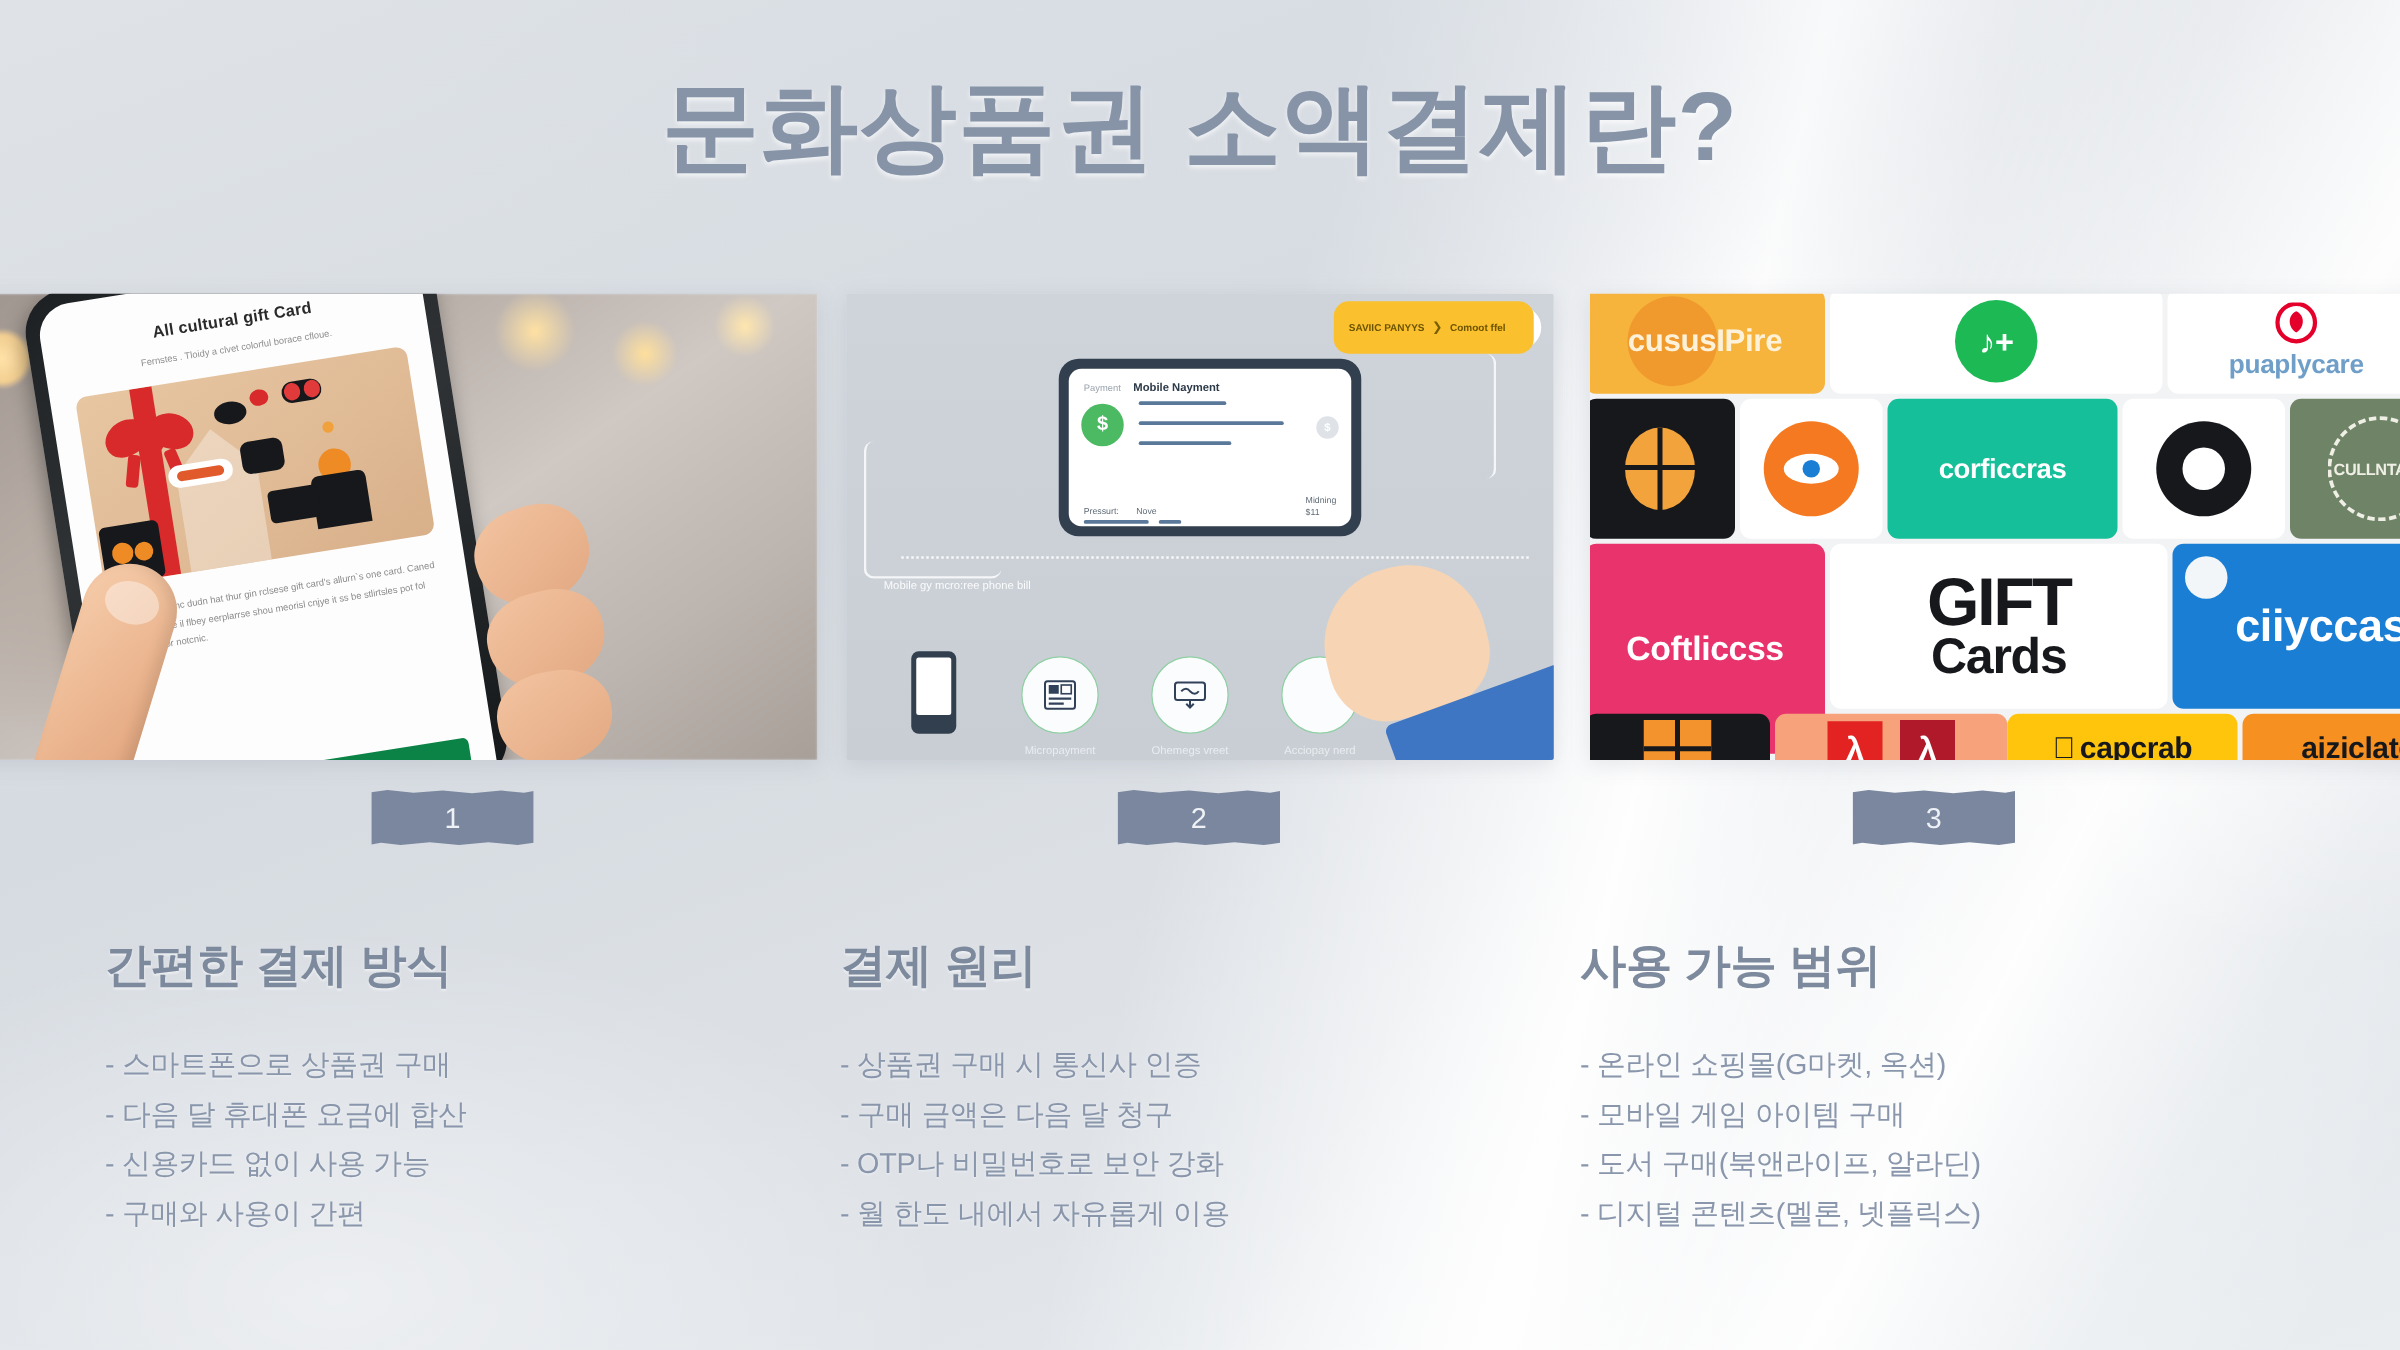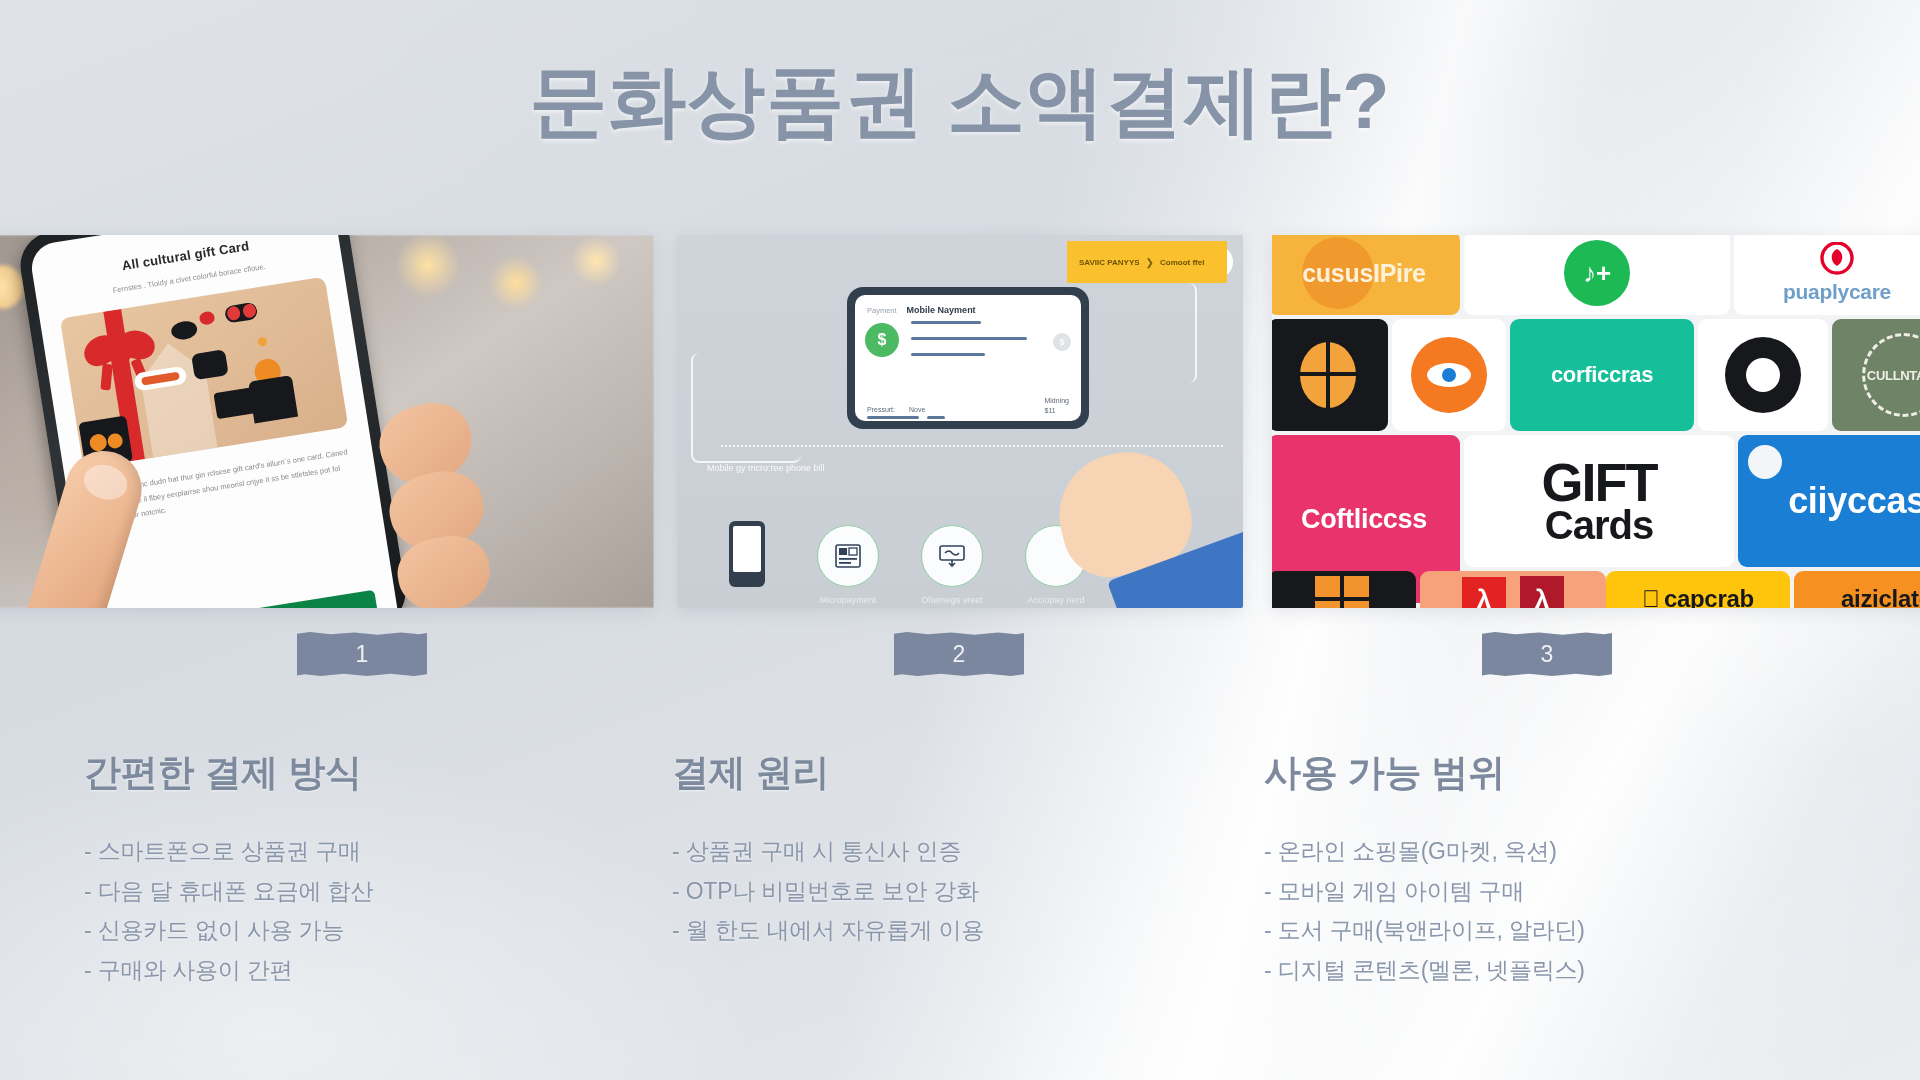--- a/index.html
+++ b/index.html
@@ -124,21 +124,21 @@
     border-radius:40px 40px 30px 30px; transform:rotate(17deg);
     background:linear-gradient(120deg,#f7cdab,#e7ae87 70%,#d99d77);
     box-shadow:inset -6px 0 10px rgba(0,0,0,.10);
   }
   .p1-nail{ position:absolute; left:16px; top:14px; width:44px; height:34px; border-radius:50%; background:rgba(255,255,255,.40); }
 
   
   .p2-bg{ position:absolute; inset:0; background:linear-gradient(180deg,#cfd4da,#c9ced5); }
   .p2-tag{
     position:absolute; right:16px; top:6px; height:42px; min-width:160px;
-    background:#fbc02d; border-radius:0;
+    background:#fbc02d; border-radius:12px;
     display:flex; align-items:center; gap:6px; padding:0 12px;
     font-size:8px; font-weight:700; color:#6d5400;
   }
   .p2-tag .arrow{ font-size:10px; color:#7a5f00; }
   .p2-tagwhite{ position:absolute; right:10px; top:10px; width:34px; height:34px; border-radius:50%; background:#fff; }
   .p2-phone{
     position:absolute; left:170px; top:52px; width:242px; height:142px;
     background:#323f4e; border-radius:16px; padding:8px;
   }
   .p2-pscreen{ width:100%; height:100%; background:#fff; border-radius:10px; padding:10px 12px; position:relative; }
@@ -446,20 +446,21 @@
       <li>- 다음 달 휴대폰 요금에 합산</li>
       <li>- 신용카드 없이 사용 가능</li>
       <li>- 구매와 사용이 간편</li>
     </ul>
   </div>
 
   <div class="col c2">
     <h2>결제 원리</h2>
     <ul>
       <li>- 상품권 구매 시 통신사 인증</li>
+      <li>- 구매 금액은 다음 달 청구</li>
       <li>- OTP나 비밀번호로 보안 강화</li>
       <li>- 월 한도 내에서 자유롭게 이용</li>
     </ul>
   </div>
 
   <div class="col c3">
     <h2>사용 가능 범위</h2>
     <ul>
       <li>- 온라인 쇼핑몰(G마켓, 옥션)</li>
       <li>- 모바일 게임 아이템 구매</li>

